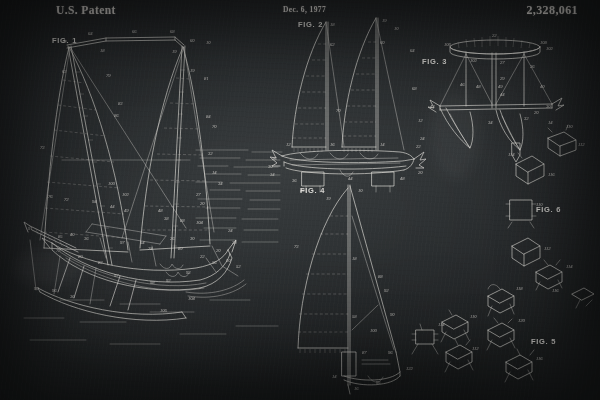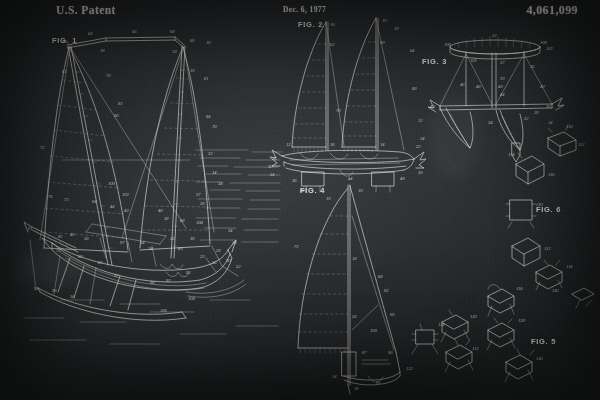--- a/index.html
+++ b/index.html
@@ -34,21 +34,21 @@
   .num{fill:#e6e3de;font-family:"Liberation Serif",serif;font-size:4.6px;font-style:italic;opacity:.8;}
   .smear{position:absolute;pointer-events:none;border-radius:50%;filter:blur(7px);}
 </style>
 </head>
 <body>
 
 <div id="page">
 
   <div class="hdr" id="t-left">U.S. Patent</div>
   <div class="hdr" id="t-date">Dec. 6, 1977</div>
-  <div class="hdr" id="t-num">4,061,099</div>
+  <div class="hdr" id="t-num">2,328,061</div>
 
   <svg width="600" height="400">
 
     <g>
       <text class="figlbl" x="52" y="43">FIG. 1</text>
 
       <g>
         <path class="wave" d="M62 160 H190"></path>
         <path class="wave" d="M196 150 h52"></path>
           <path class="wave" d="M252 152 h30"></path>

